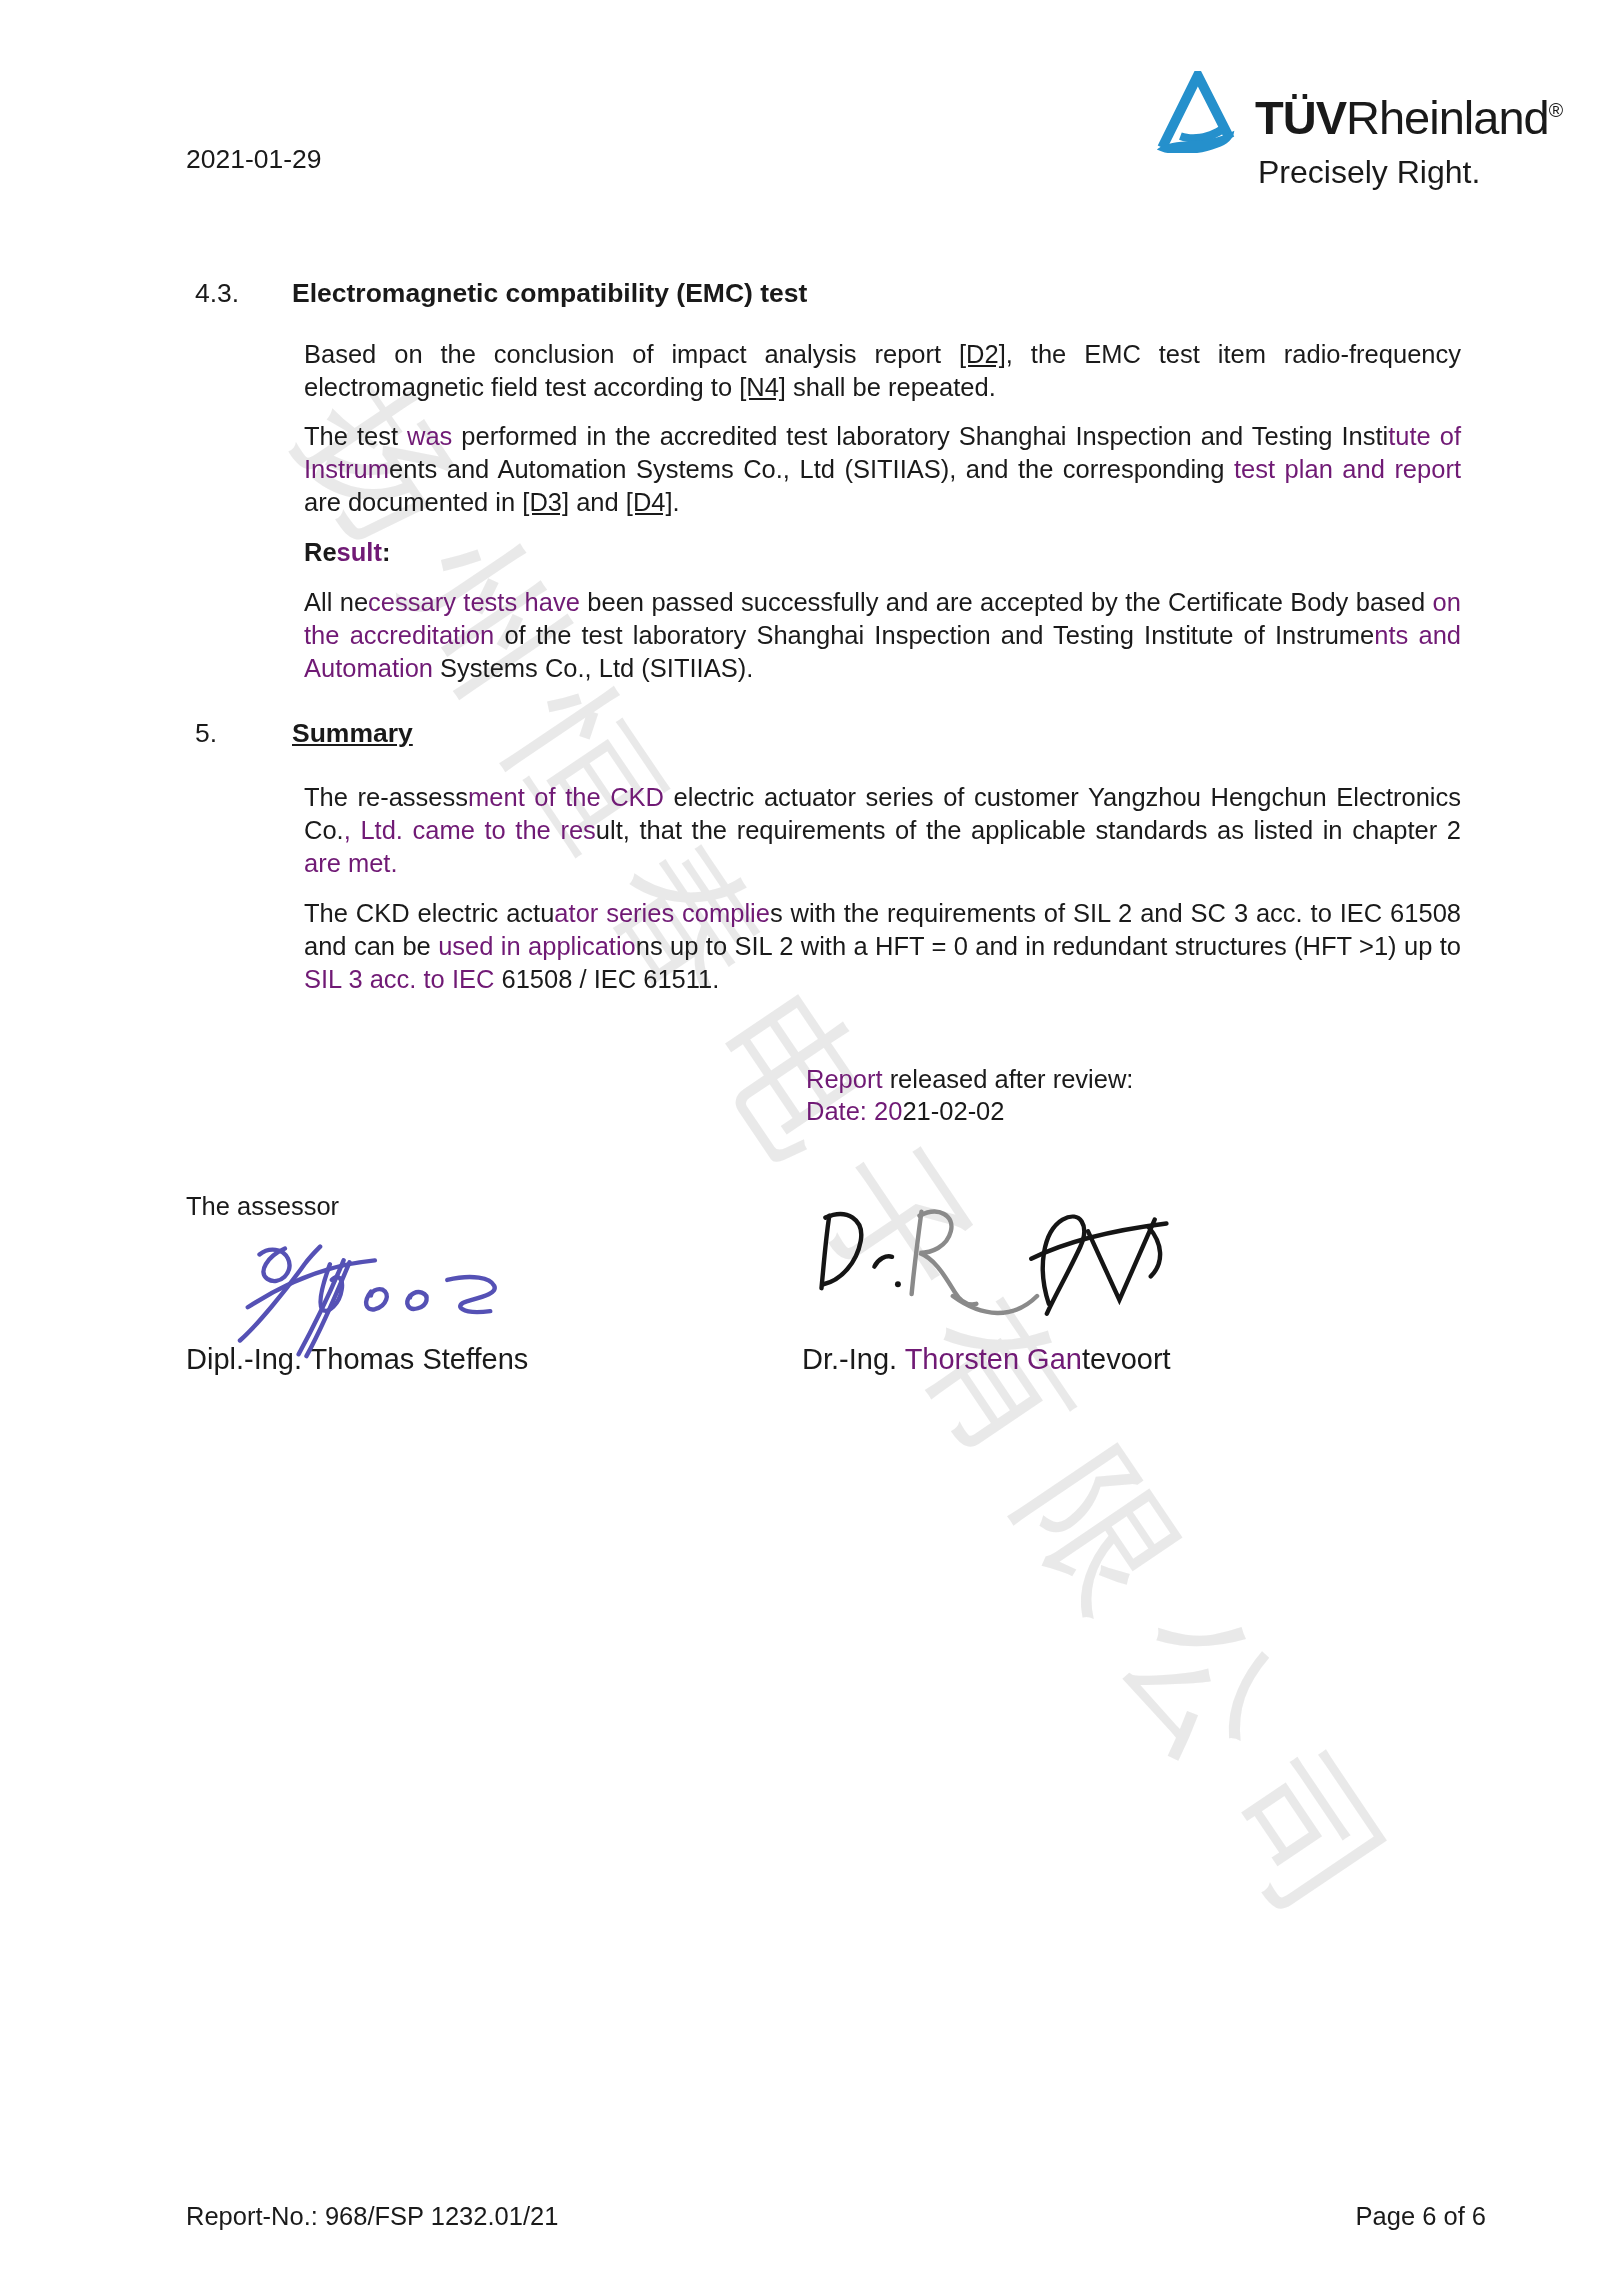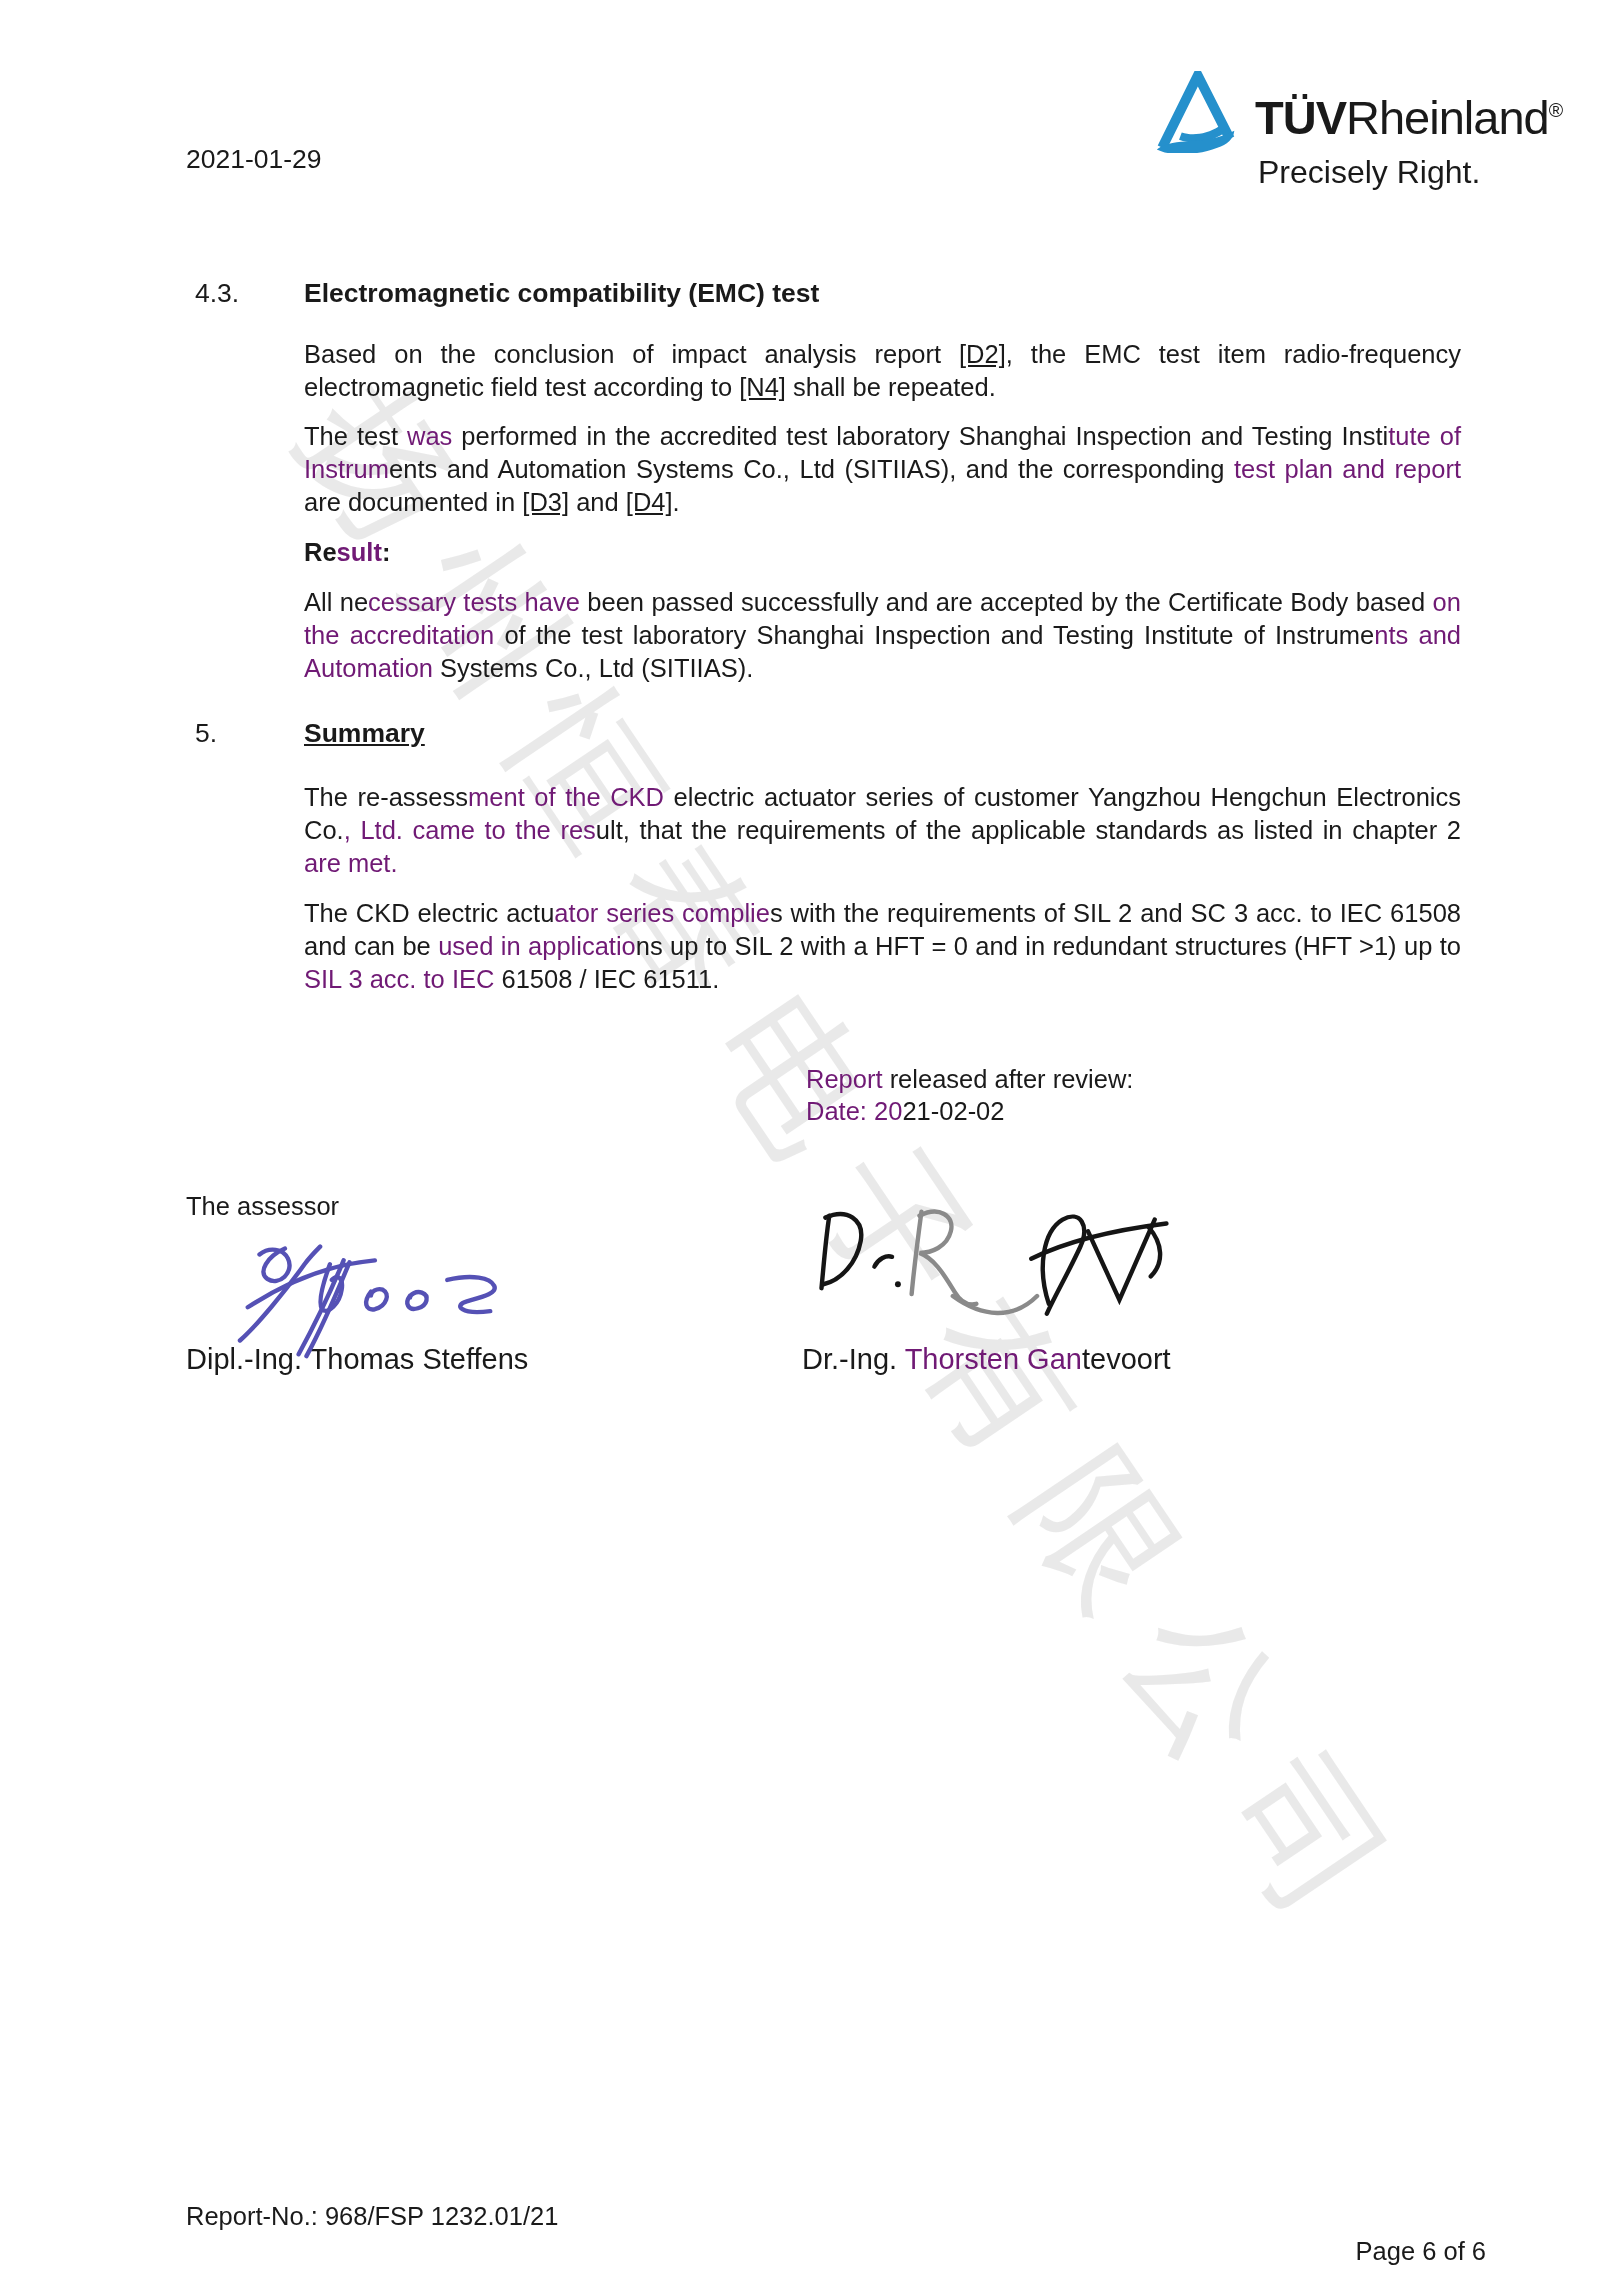--- a/index.html
+++ b/index.html
@@ -28,21 +28,21 @@
   }
   
   .hdr-date{left:186px;top:144px;font-size:26.5px;}
   .logo-triangle{left:1151px;top:71px;width:90px;height:82px;}
   .brand{left:1255px;top:90px;font-size:47px;white-space:nowrap;letter-spacing:-1px;}
   .brand .b{font-weight:700;}
   .brand .reg{font-size:19.6px;vertical-align:super;letter-spacing:0;}
   .tagline{left:1258px;top:154px;font-size:32px;white-space:nowrap;}
   
   .num{font-size:26.5px;font-weight:400;left:195px;}
-  .h1{font-size:26.5px;font-weight:700;left:304px;}
+  .h1{font-size:26.5px;font-weight:700;left:292px;}
   .h1.u{text-decoration:underline;}
   .para{
     left:304px;width:1157px;
     font-size:25.5px;line-height:33px;
     text-align:justify;
   }
   .bold{font-weight:700;}
   .seg-link{text-decoration:underline;}
   .seg-faded{color:#701a75;}
   
@@ -52,21 +52,21 @@
   .assessor{left:186px;top:1192px;font-size:25.5px;}
   .sig{z-index:2;pointer-events:none;}
   .sig-left{left:228px;top:1231px;width:284px;height:132px;}
   .sig-right{left:796px;top:1198px;width:392px;height:149px;}
   .name{font-size:29px;top:1343px;white-space:nowrap;}
   .name-left{left:186px;}
   .name-right{left:802px;}
   
   .footer{top:2202px;font-size:25.5px;white-space:nowrap;}
   .footer-left{left:186px;}
-  .footer-right{right:135px;text-align:right;margin-top:35px;}
+  .footer-right{right:135px;text-align:right;}
 </style>
 </head>
 <body>
 
 <div class="page">
 
   <div class="abs watermark">扬州恒春电子有限公司</div>
 
   <div class="abs z1 hdr-date">2021-01-29</div>
 

